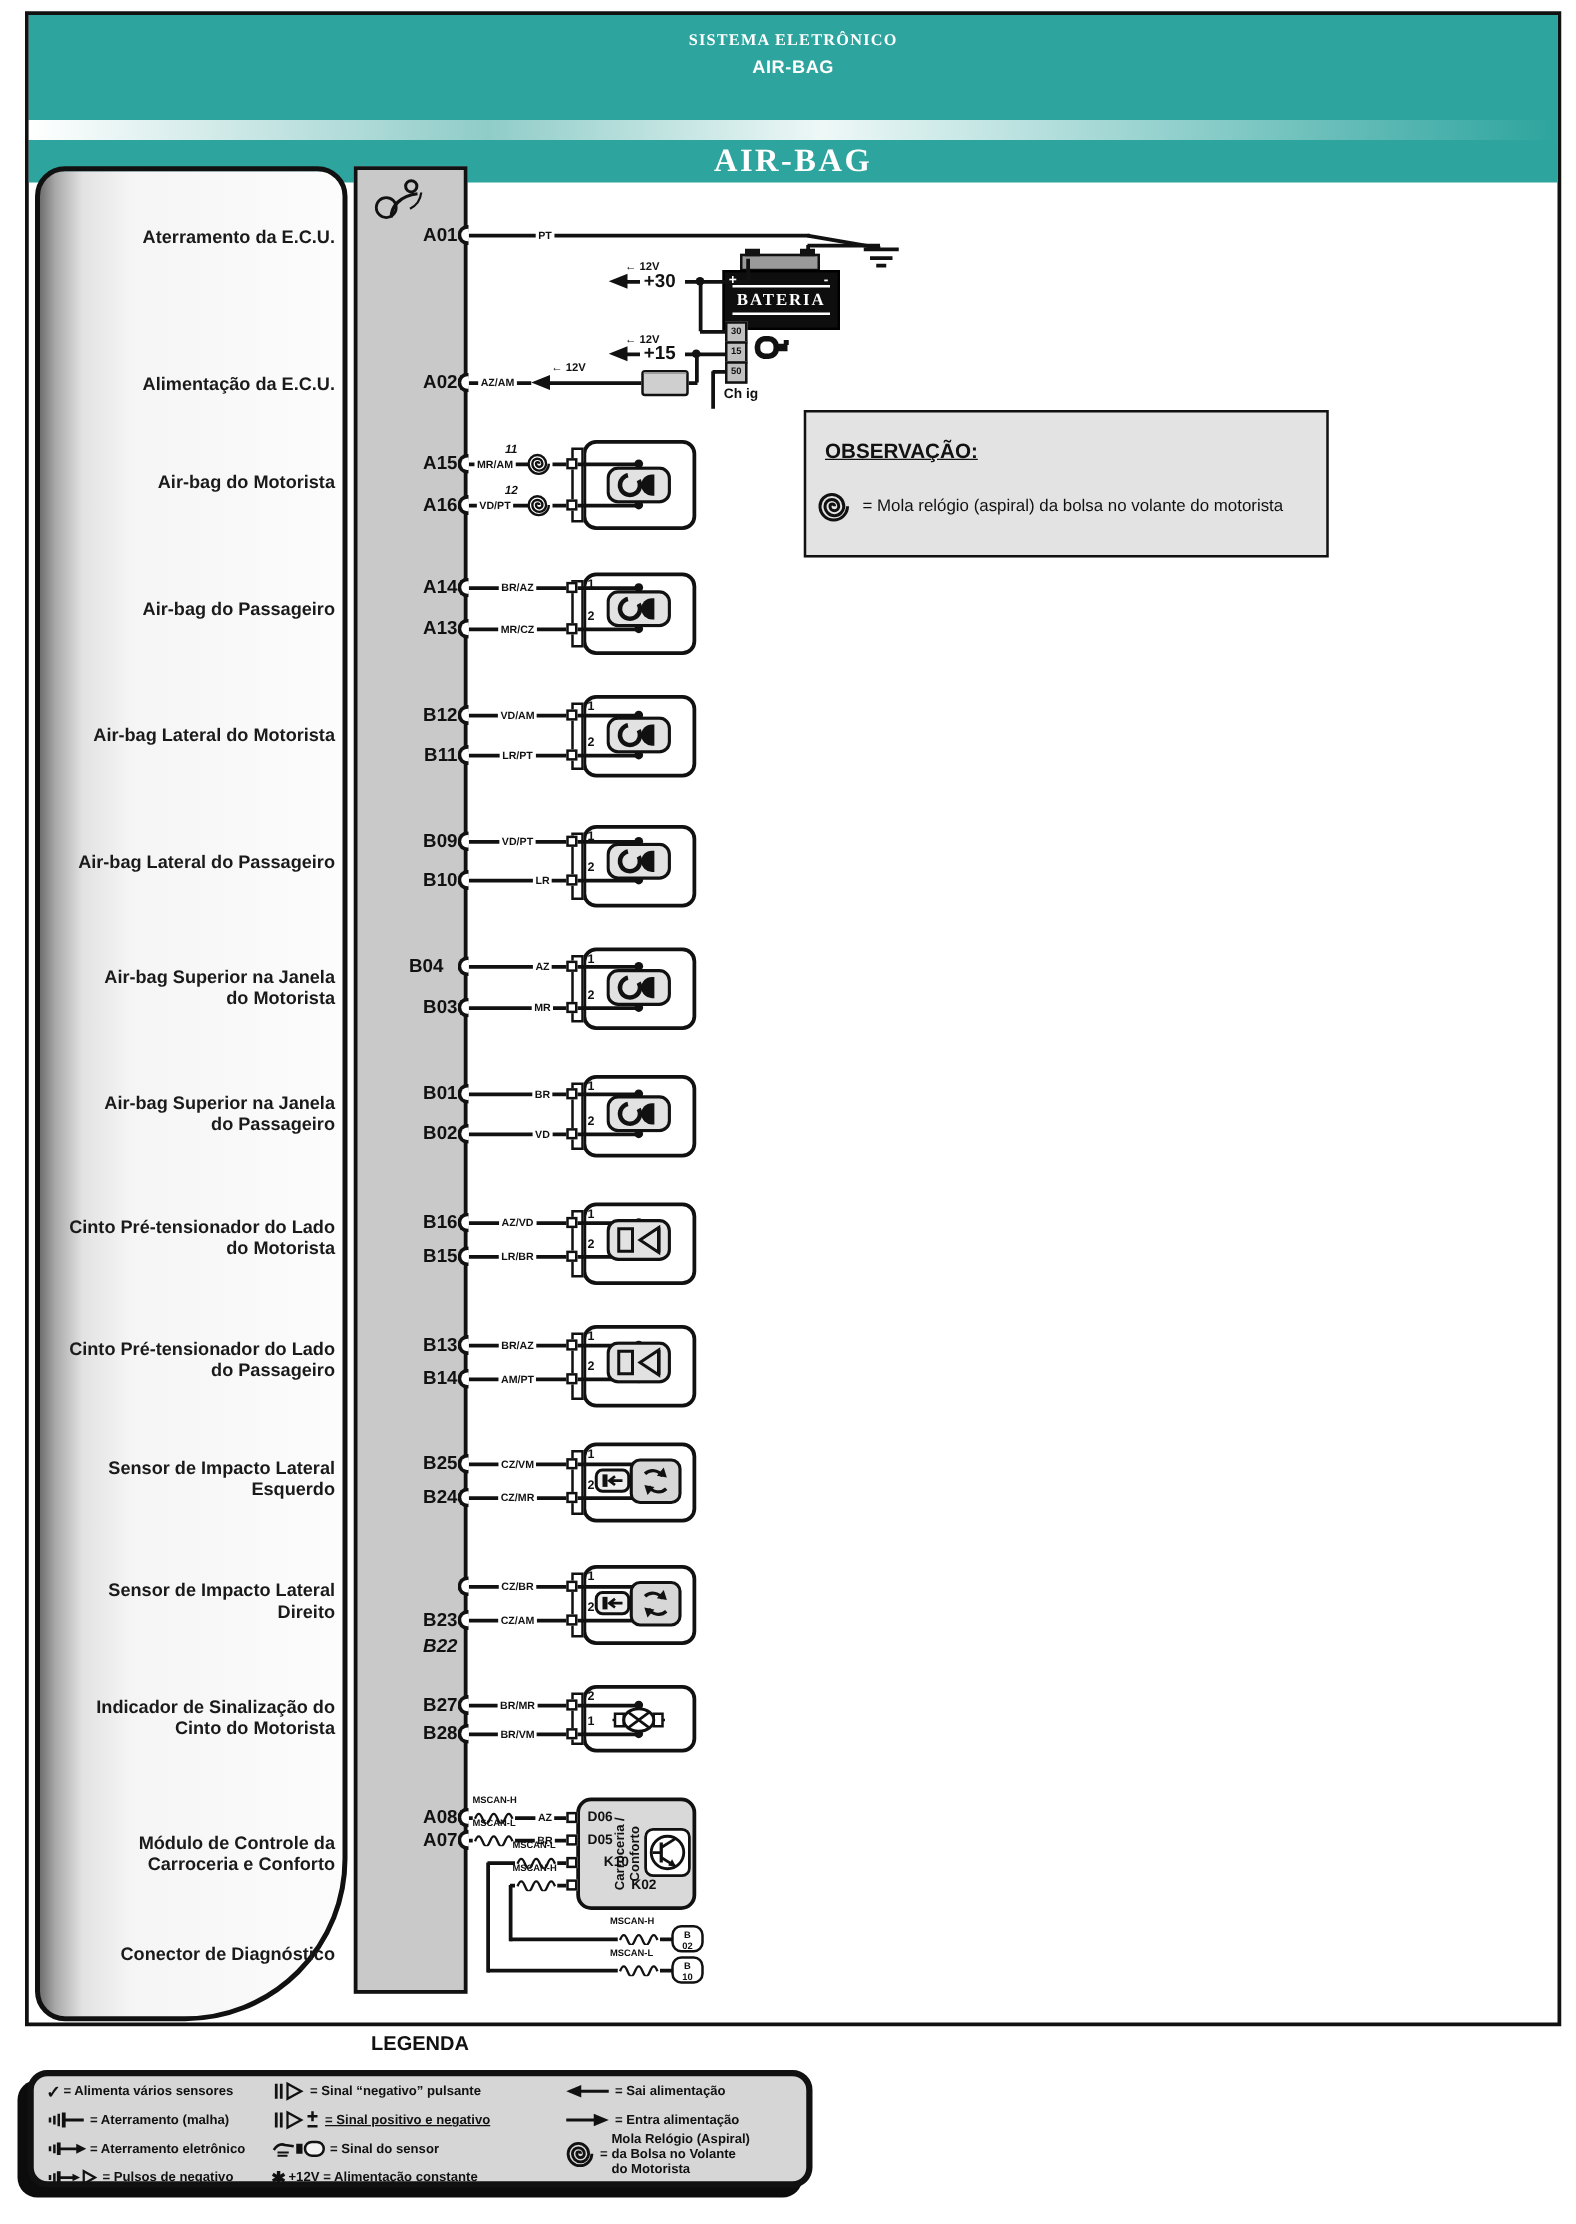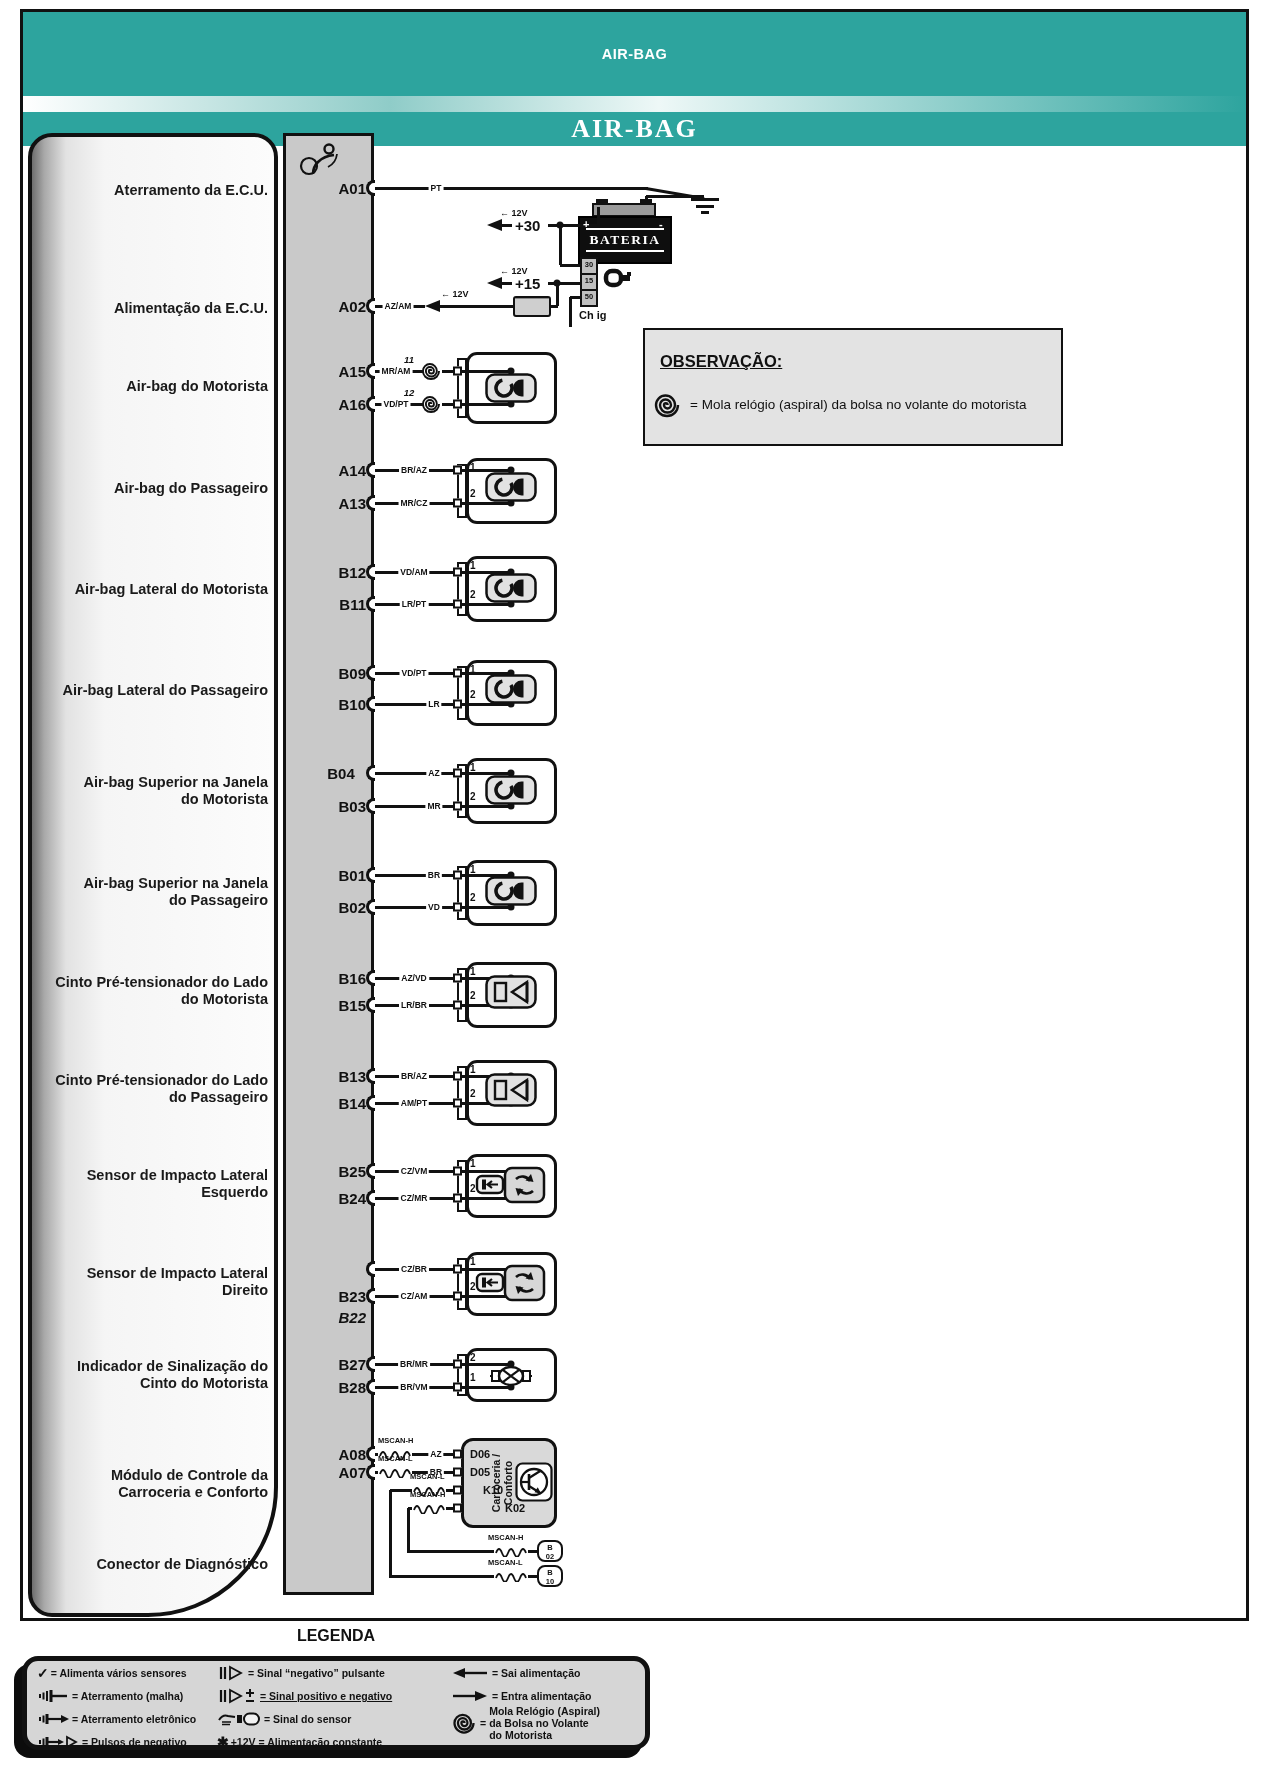--- a/index.html
+++ b/index.html
@@ -84,20 +84,21 @@
   .mscan{font-weight:bold;font-size:7.5px;white-space:nowrap;z-index:5;transform:translateY(-50%)}
 </style>
 </head>
 <body>
 
 <div id="page">
   <div class="abs frame"></div>
   <div class="abs hdr-main"></div>
   <div class="abs hdr-band"></div>
   <div class="abs hdr-title">AIR-BAG</div>
+  <div class="abs sys sys1">SISTEMA ELETRÔNICO</div>
   <div class="abs sys sys2">AIR-BAG</div>
 
   <div class="abs sidebar"></div>
   <div class="abs ecu-bar"></div>
   <div class="abs" style="left:296px;top:141px;z-index:6">
     <svg width="48" height="38" viewBox="0 0 48 38">
       <circle cx="33" cy="8" r="4.5" fill="none" stroke="#111" stroke-width="2.4"></circle>
       <path d="M38 14 q-10 1 -16 7 q-5 5 -5 12" fill="none" stroke="#111" stroke-width="2.6"></path>
       <circle cx="13" cy="25" r="8" fill="none" stroke="#111" stroke-width="2.2"></circle>
       <path d="M41 13 q-1 9 -9 13" fill="none" stroke="#111" stroke-width="1.8"></path>

